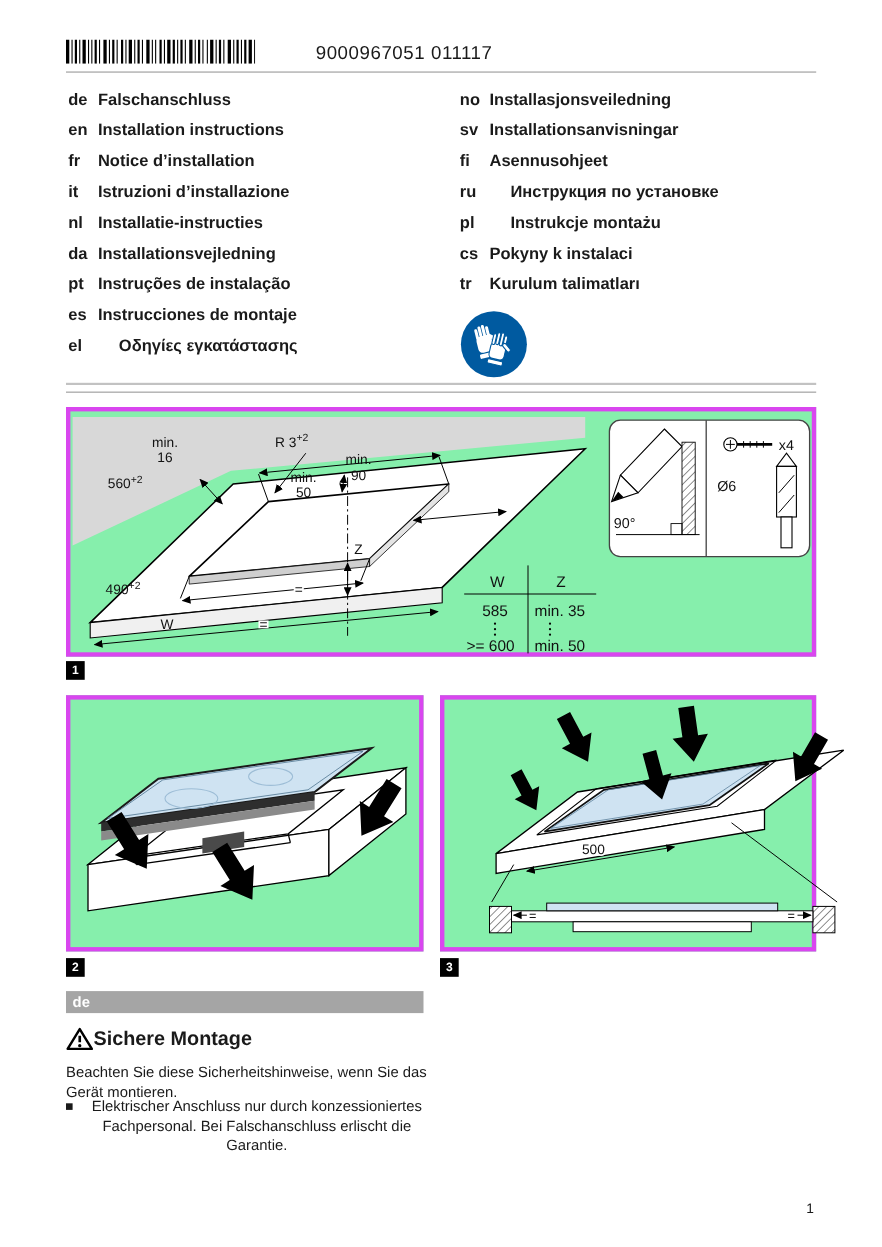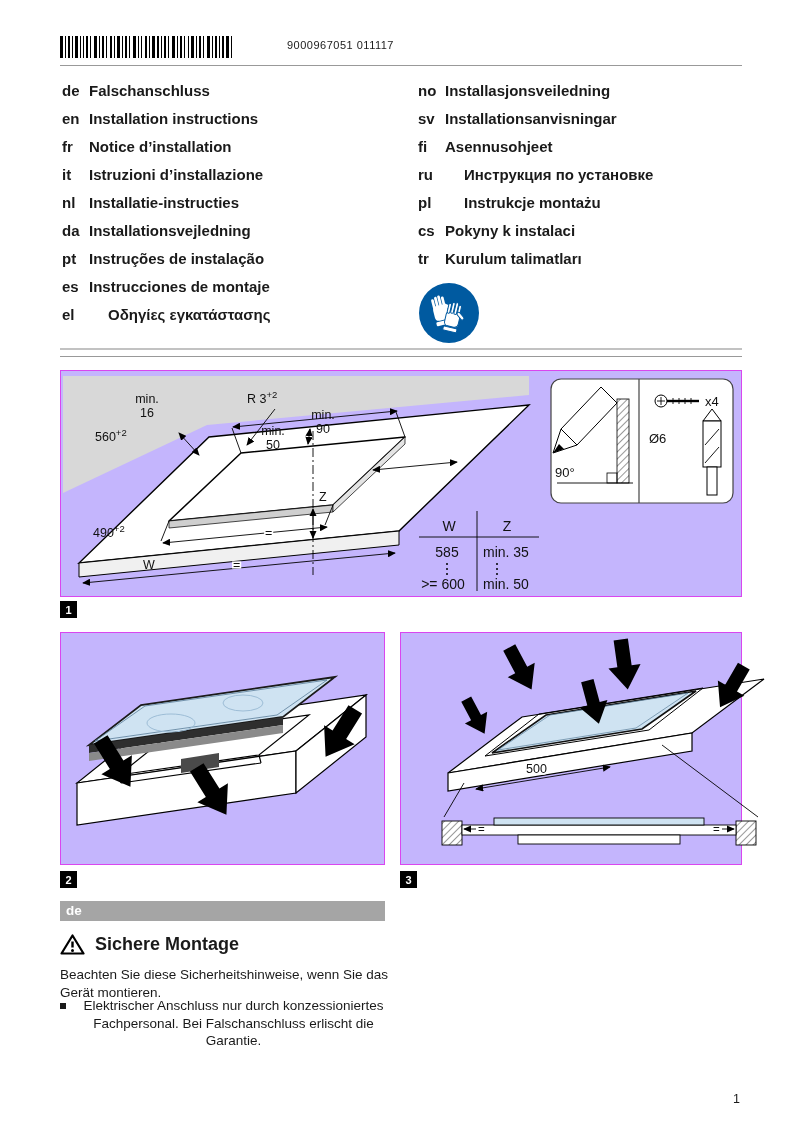--- a/index.html
+++ b/index.html
@@ -4,42 +4,42 @@
 <style>
   html,body { margin:0; padding:0; background:#ffffff; }
   .page {
     position:relative; width:802px; height:1134px; background:#fff;
     font-family:"Liberation Sans","DejaVu Sans",sans-serif; color:#1a1a1a;
     overflow:hidden;
   }
   .abs { position:absolute; }
   .rule { position:absolute; left:60px; width:682px; background:#999; height:1px; }
 
-  .doc-number { position:absolute; left:287px; top:39px; font-size:11px; letter-spacing:.5px; }
+  .doc-number { position:absolute; left:287px; top:39px; font-size:17px; letter-spacing:.5px; }
 
   .lang-col { position:absolute; top:76px; }
   .lang-col.left { left:62px; }
   .lang-col.right { left:418px; }
   .lang-row { display:flex; height:28px; align-items:center; font-weight:700; font-size:15px; }
   .lang-code { width:27px; flex:none; }
   .lang-code.wide { width:46px; }
 
-  .figure { position:absolute; border:1px solid #d946ef; background:#c4b5fd; box-sizing:border-box; }
+  .figure { position:absolute; border:4px solid #d946ef; background:#86efac; box-sizing:border-box; }
   #fig1 { left:60px; top:370px; width:682px; height:227px; }
   #fig2 { left:60px; top:632px; width:325px; height:233px; }
   #fig3 { left:400px; top:632px; width:342px; height:233px;padding-left:33px; }
 
   .step-label { position:absolute; width:17px; height:17px; background:#000; color:#fff;
     font-size:11px; font-weight:700; display:flex; align-items:center; justify-content:center; }
 
   .de-tag { position:absolute; left:60px; top:901px; width:325px; height:20px;
     background:#a5a5a5; color:#fff; font-weight:700; font-size:13.5px; line-height:20px;
     padding-left:6px; box-sizing:border-box; }
 
-  .heading { position:absolute; left:60px; top:933px; display:flex; align-items:center; gap:10px;
+  .heading { position:absolute; left:60px; top:933px; display:flex; align-items:center; 
     font-size:18px; font-weight:700; }
 
   .body-text { font-size:13.5px; line-height:17.5px; }
   .intro { position:absolute; left:60px; top:966px; width:330px; }
   .bullet { display:flex; gap:9px; }
   .bullet .marker { flex:none; width:6px; height:6px; background:#1a1a1a; margin-top:6px; }
   .bullet-left { position:absolute; left:60px; top:997px; width:332px;text-align:center; }
   .bullet-right { position:absolute; left:400px; top:903px; width:344px; }
   .bullet-right .txt { text-align:justify; }
 

